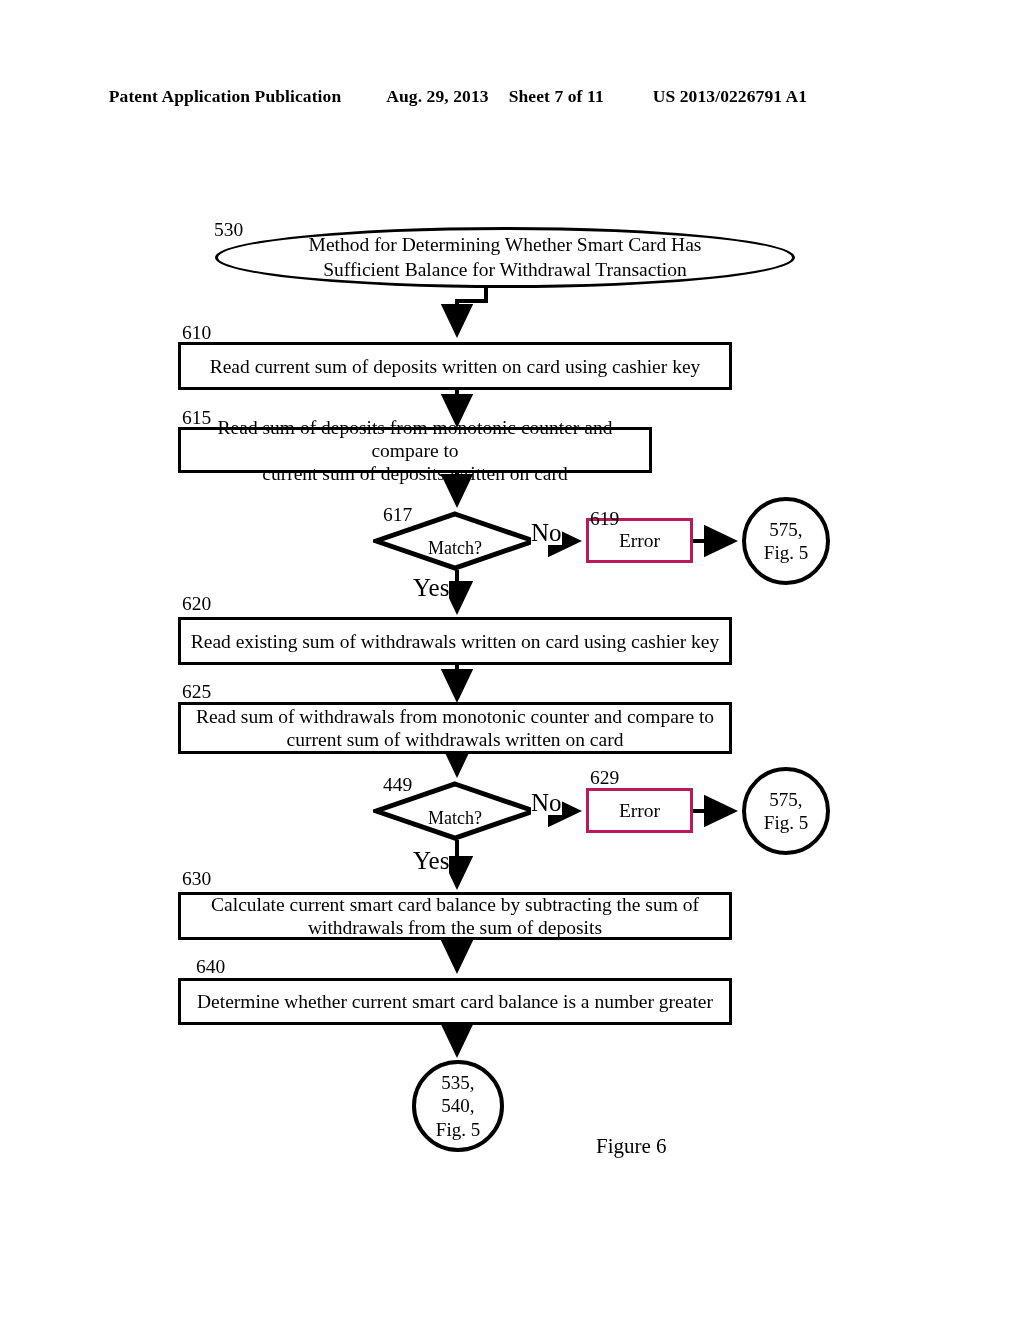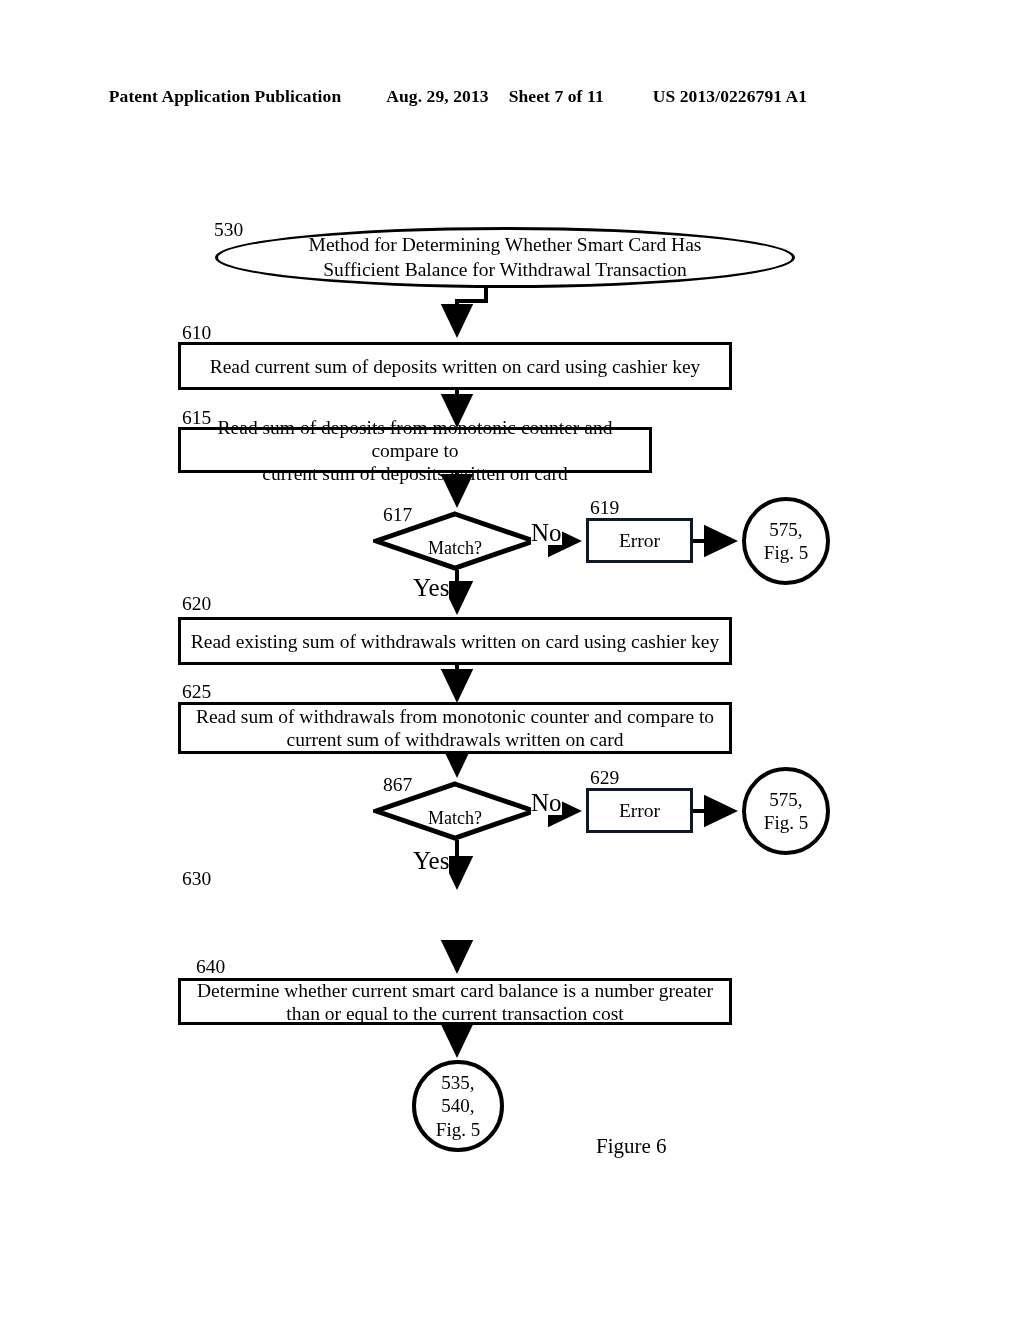--- a/index.html
+++ b/index.html
@@ -70,21 +70,21 @@
   }
 
   .circle {
     border: 4px solid #000;
     border-radius: 50%;
     font-size: 19px;
     line-height: 1.22;
   }
 
   .errorbox {
-    border: 3px solid #0f172a;
+    border: 3px solid #be185d;
     font-size: 19.5px;
   }
 
   
   .diamond {
     position: absolute;
     z-index: 3;
   }
   .diamond svg { display: block; }
   .diamond .dlabel {
@@ -212,21 +212,21 @@
   <div class="refnum" style="left:383px; top:505px;">617</div>
   <div class="diamond" style="left:373px; top:511px; width:164px; height:60px;">
     <svg width="164" height="60" viewBox="0 0 164 60">
       <polygon points="82,3 161,30 82,57 3,30" fill="#fff" stroke="#000" stroke-width="5"></polygon>
     </svg>
     <div class="dlabel">Match?</div>
   </div>
   <div class="edgelabel" style="left:531px; top:520px;">No</div>
   <div class="edgelabel" style="left:413px; top:575px;">Yes</div>
 
-  <div class="refnum" style="left:590px; top:498px;">619</div>
+  <div class="refnum" style="left:590px; top:509px;">619</div>
   <div class="shape errorbox" style="left:586px; top:518px; width:107px; height:45px;">
     <span>Error</span>
   </div>
 
   <div class="shape circle" style="left:742px; top:497px; width:88px; height:88px;">
     <div>
       <span>575,</span><br>
       <span>Fig. 5</span>
     </div>
   </div>
@@ -239,21 +239,21 @@
   </div>
 
   <div class="refnum" style="left:182px; top:682px;">625</div>
   <div class="shape proc" style="left:178px; top:702px; width:554px; height:52px;">
     <div>
       <span>Read sum of withdrawals from monotonic counter and compare to</span><br>
       <span>current sum of withdrawals written on card</span>
     </div>
   </div>
 
-  <div class="refnum" style="left:383px; top:775px;">867</div>
+  <div class="refnum" style="left:383px; top:775px;">449</div>
   <div class="diamond" style="left:373px; top:781px; width:164px; height:60px;">
     <svg width="164" height="60" viewBox="0 0 164 60">
       <polygon points="82,3 161,30 82,57 3,30" fill="#fff" stroke="#000" stroke-width="5"></polygon>
     </svg>
     <div class="dlabel">Match?</div>
   </div>
   <div class="edgelabel" style="left:531px; top:790px;">No</div>
   <div class="edgelabel" style="left:413px; top:848px;">Yes</div>
 
   <div class="refnum" style="left:590px; top:768px;">629</div>
@@ -262,26 +262,31 @@
   </div>
 
   <div class="shape circle" style="left:742px; top:767px; width:88px; height:88px;">
     <div>
       <span>575,</span><br>
       <span>Fig. 5</span>
     </div>
   </div>
 
   <div class="refnum" style="left:182px; top:869px;">630</div>
+  <div class="shape proc" style="left:178px; top:892px; width:554px; height:48px;">
+    <div>
+      <span>Calculate current smart card balance by subtracting the sum of</span><br>
+      <span>withdrawals from the sum of deposits</span>
+    </div>
+  </div>
 
   <div class="refnum" style="left:196px; top:957px;">640</div>
   <div class="shape proc" style="left:178px; top:978px; width:554px; height:47px;">
     <div>
       <span>Determine whether current smart card balance is a number greater</span><br>
-      <span>than or equal to the current transaction cost</span>
     </div>
   </div>
 
   <div class="shape circle" style="left:412px; top:1060px; width:92px; height:92px;">
     <div>
       <span>535,</span><br>
       <span>540,</span><br>
       <span>Fig. 5</span>
     </div>
   </div>

